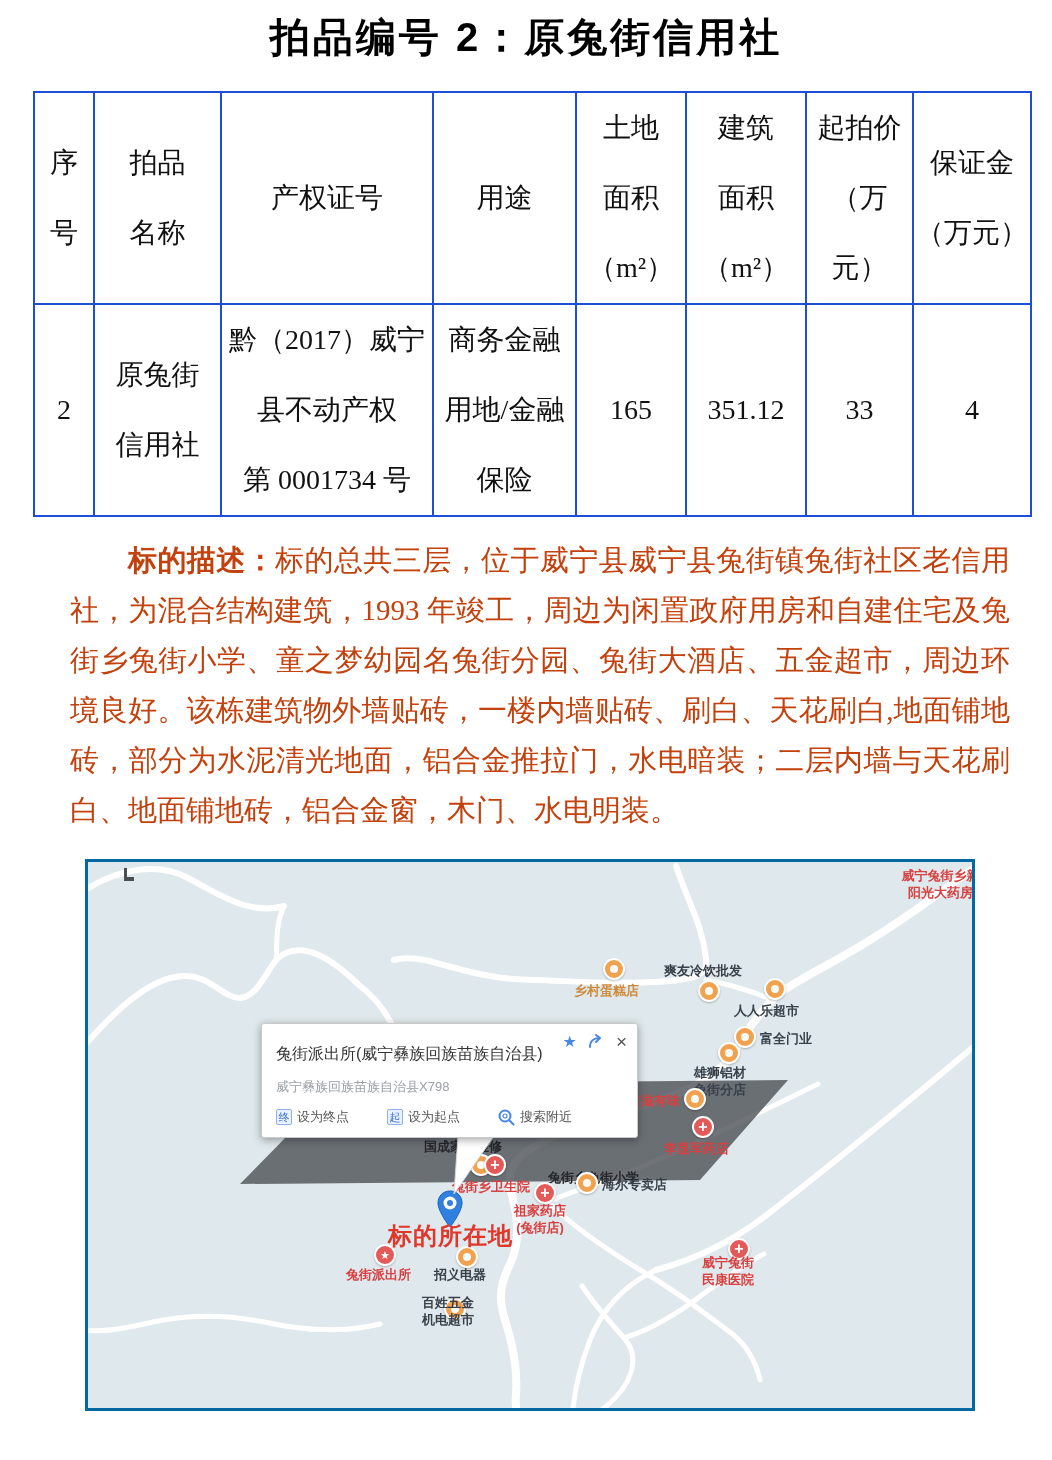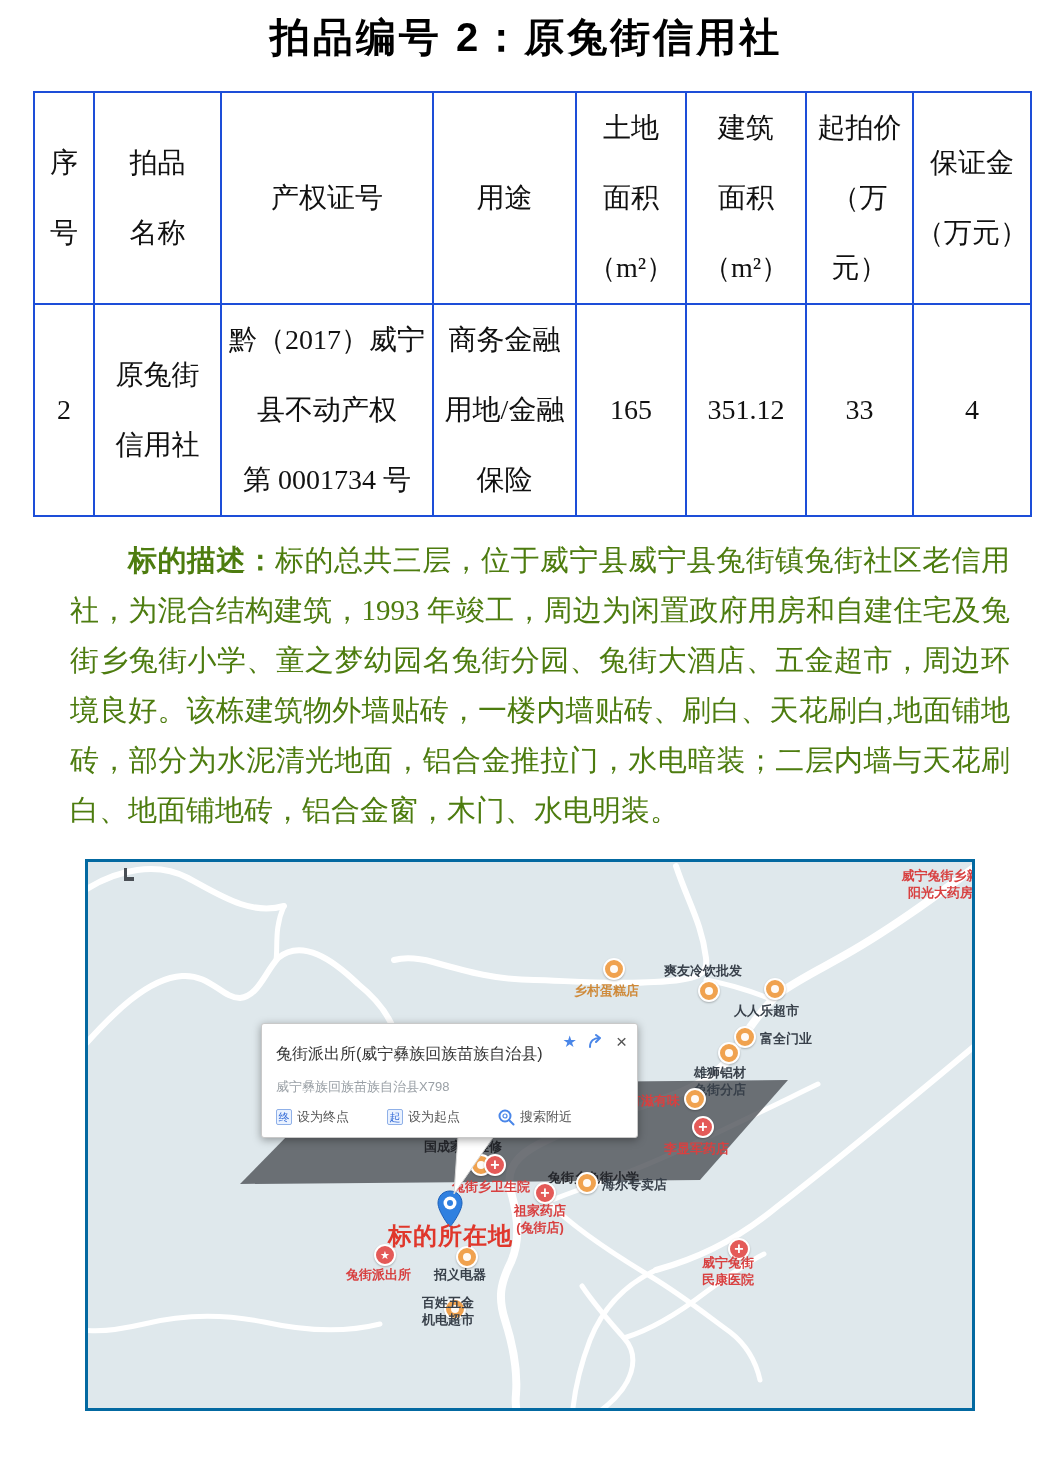--- a/index.html
+++ b/index.html
@@ -18,21 +18,21 @@
   table.auction td { border:2px solid #1d4ed8; text-align:center; vertical-align:middle;
     font-size:28px; line-height:2.5; white-space:pre-line; color:#111; }
   table.auction tr.hdr td { height:212px; }
   table.auction tr.data td { height:208px; }
   td.red { color:#c3211f; }
   td.cert { font-size:27px; line-height:2.55; }
 
   
   .desc {
     margin:18px 42px 0 70px; font-size:29px; line-height:50px;
-    text-align:justify; text-indent:58px; color:#4d7c0f;
+    text-align:justify; text-indent:58px; color:#c2410c;
   }
   .desc .lead { font-weight:bold; }
 
   
   .map {
     position:relative; margin:24px 0 0 85px; width:890px; height:552px;
     background:#dfe8ec; overflow:hidden; border:3px solid #0369a1;
     font-family:"Liberation Sans","DejaVu Sans",sans-serif;
   }
   .map svg.layer { position:absolute; left:0; top:0; }

